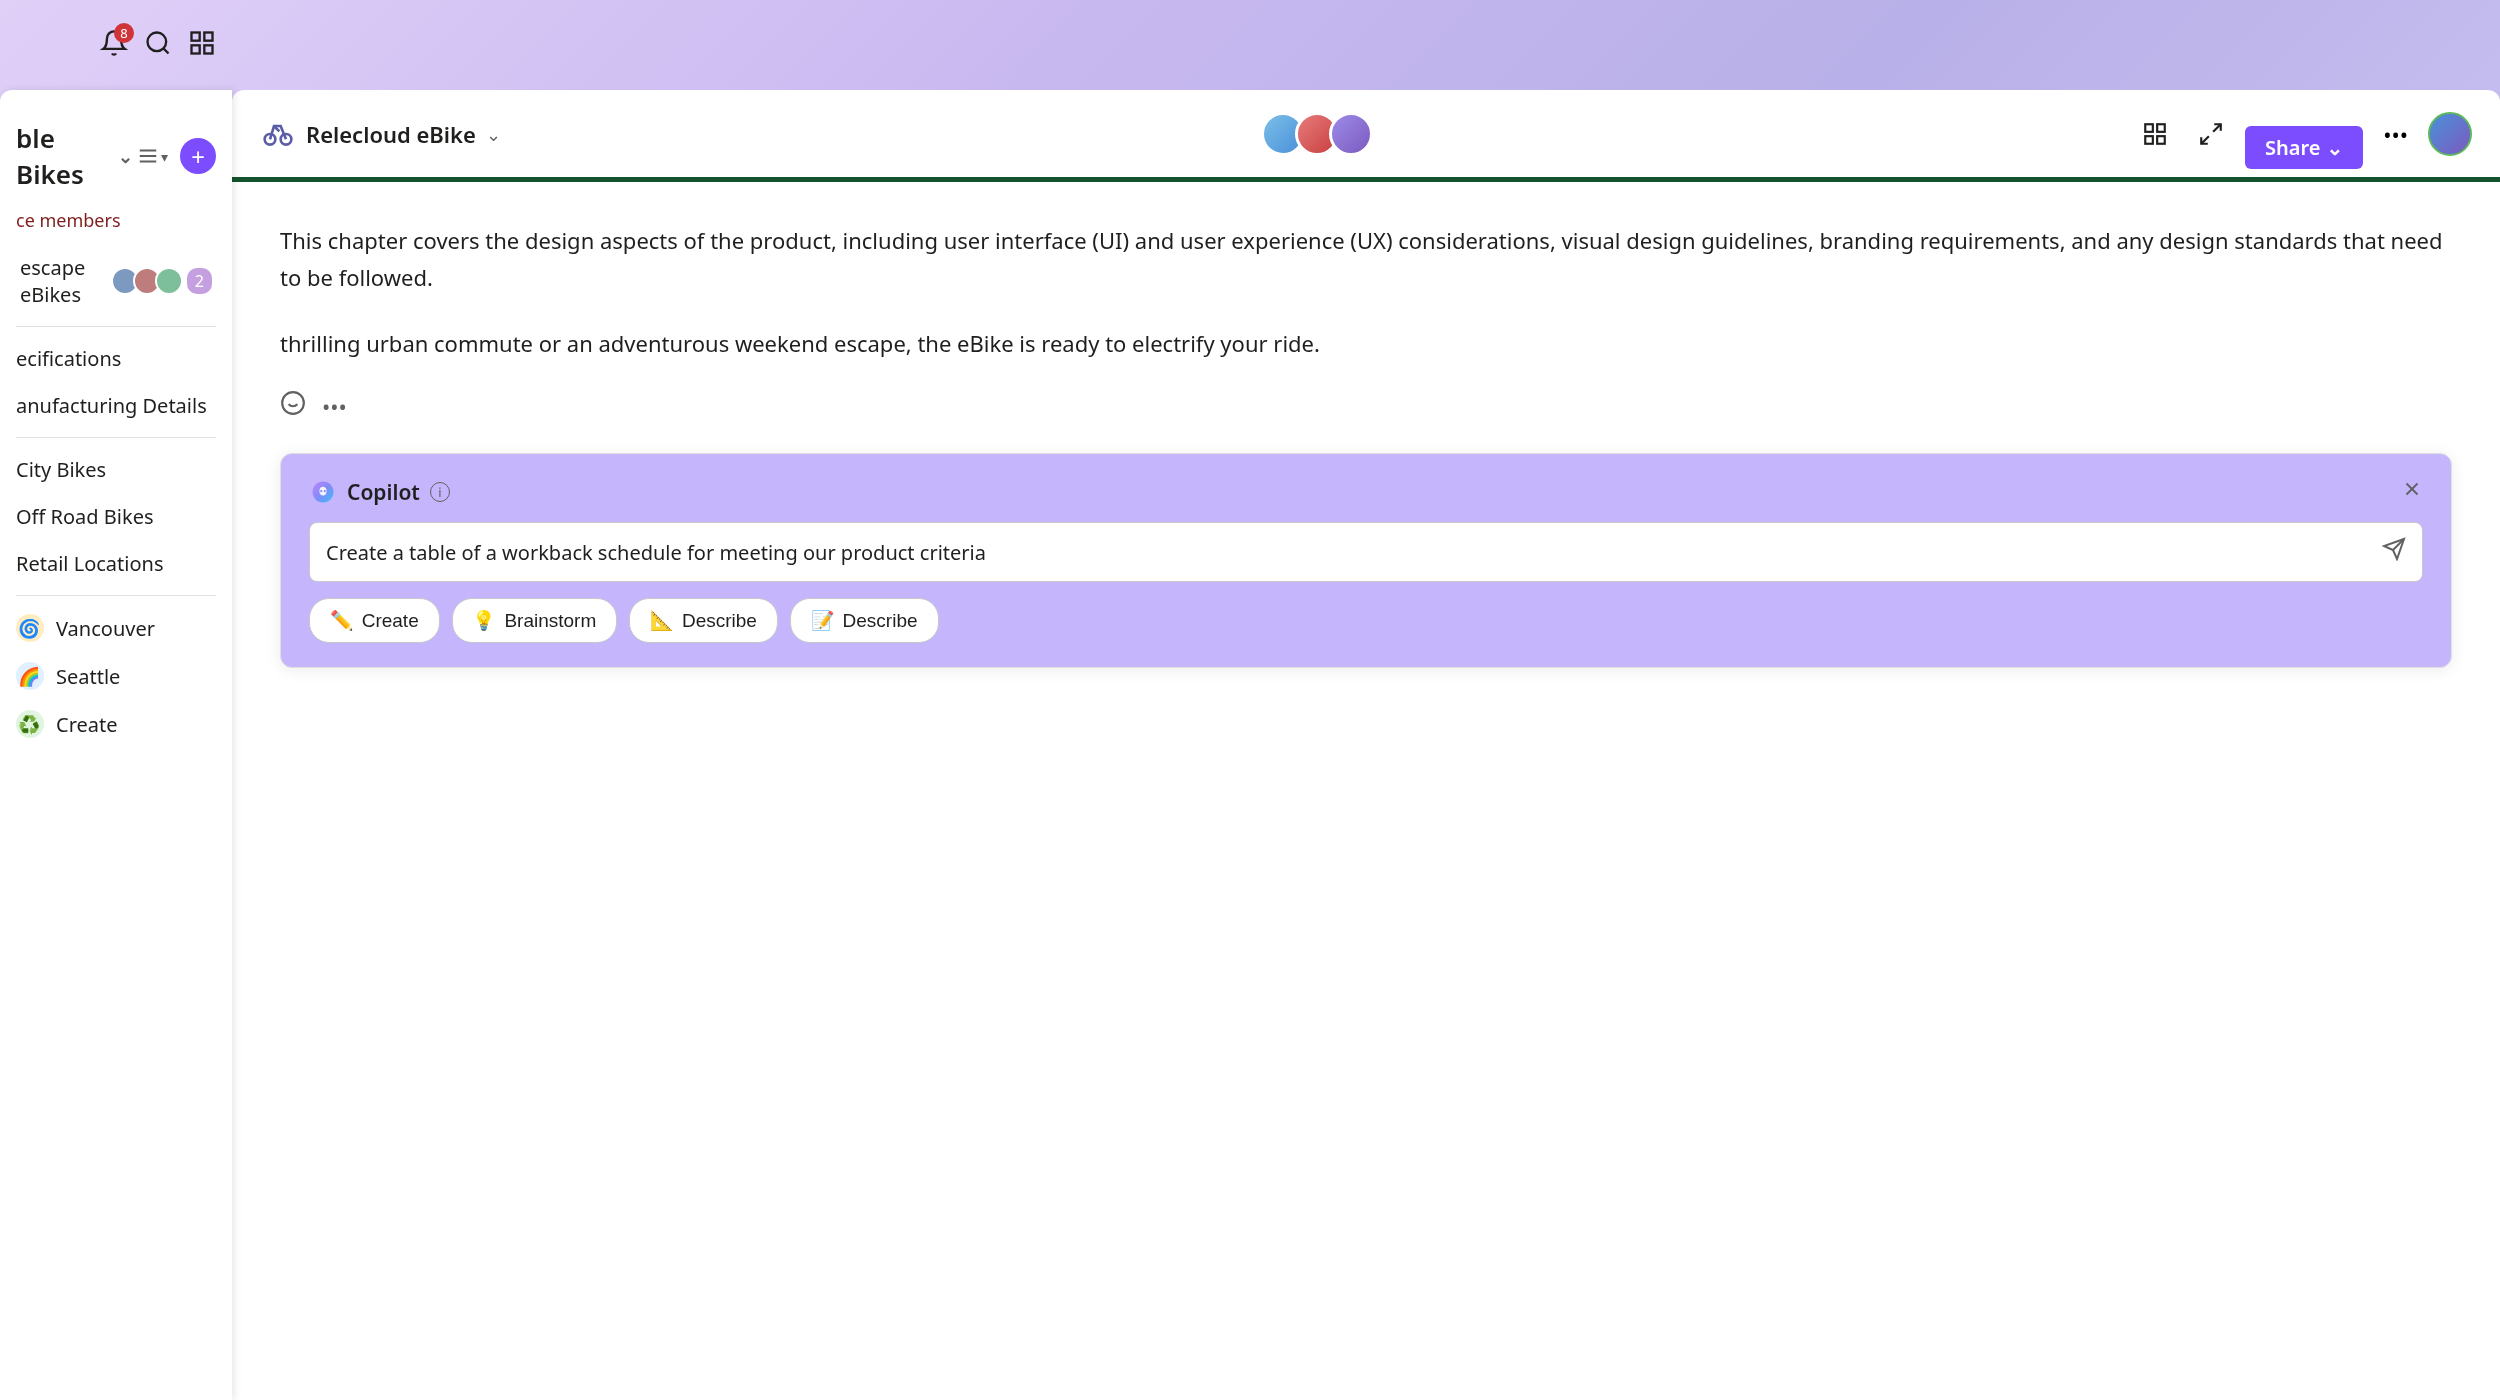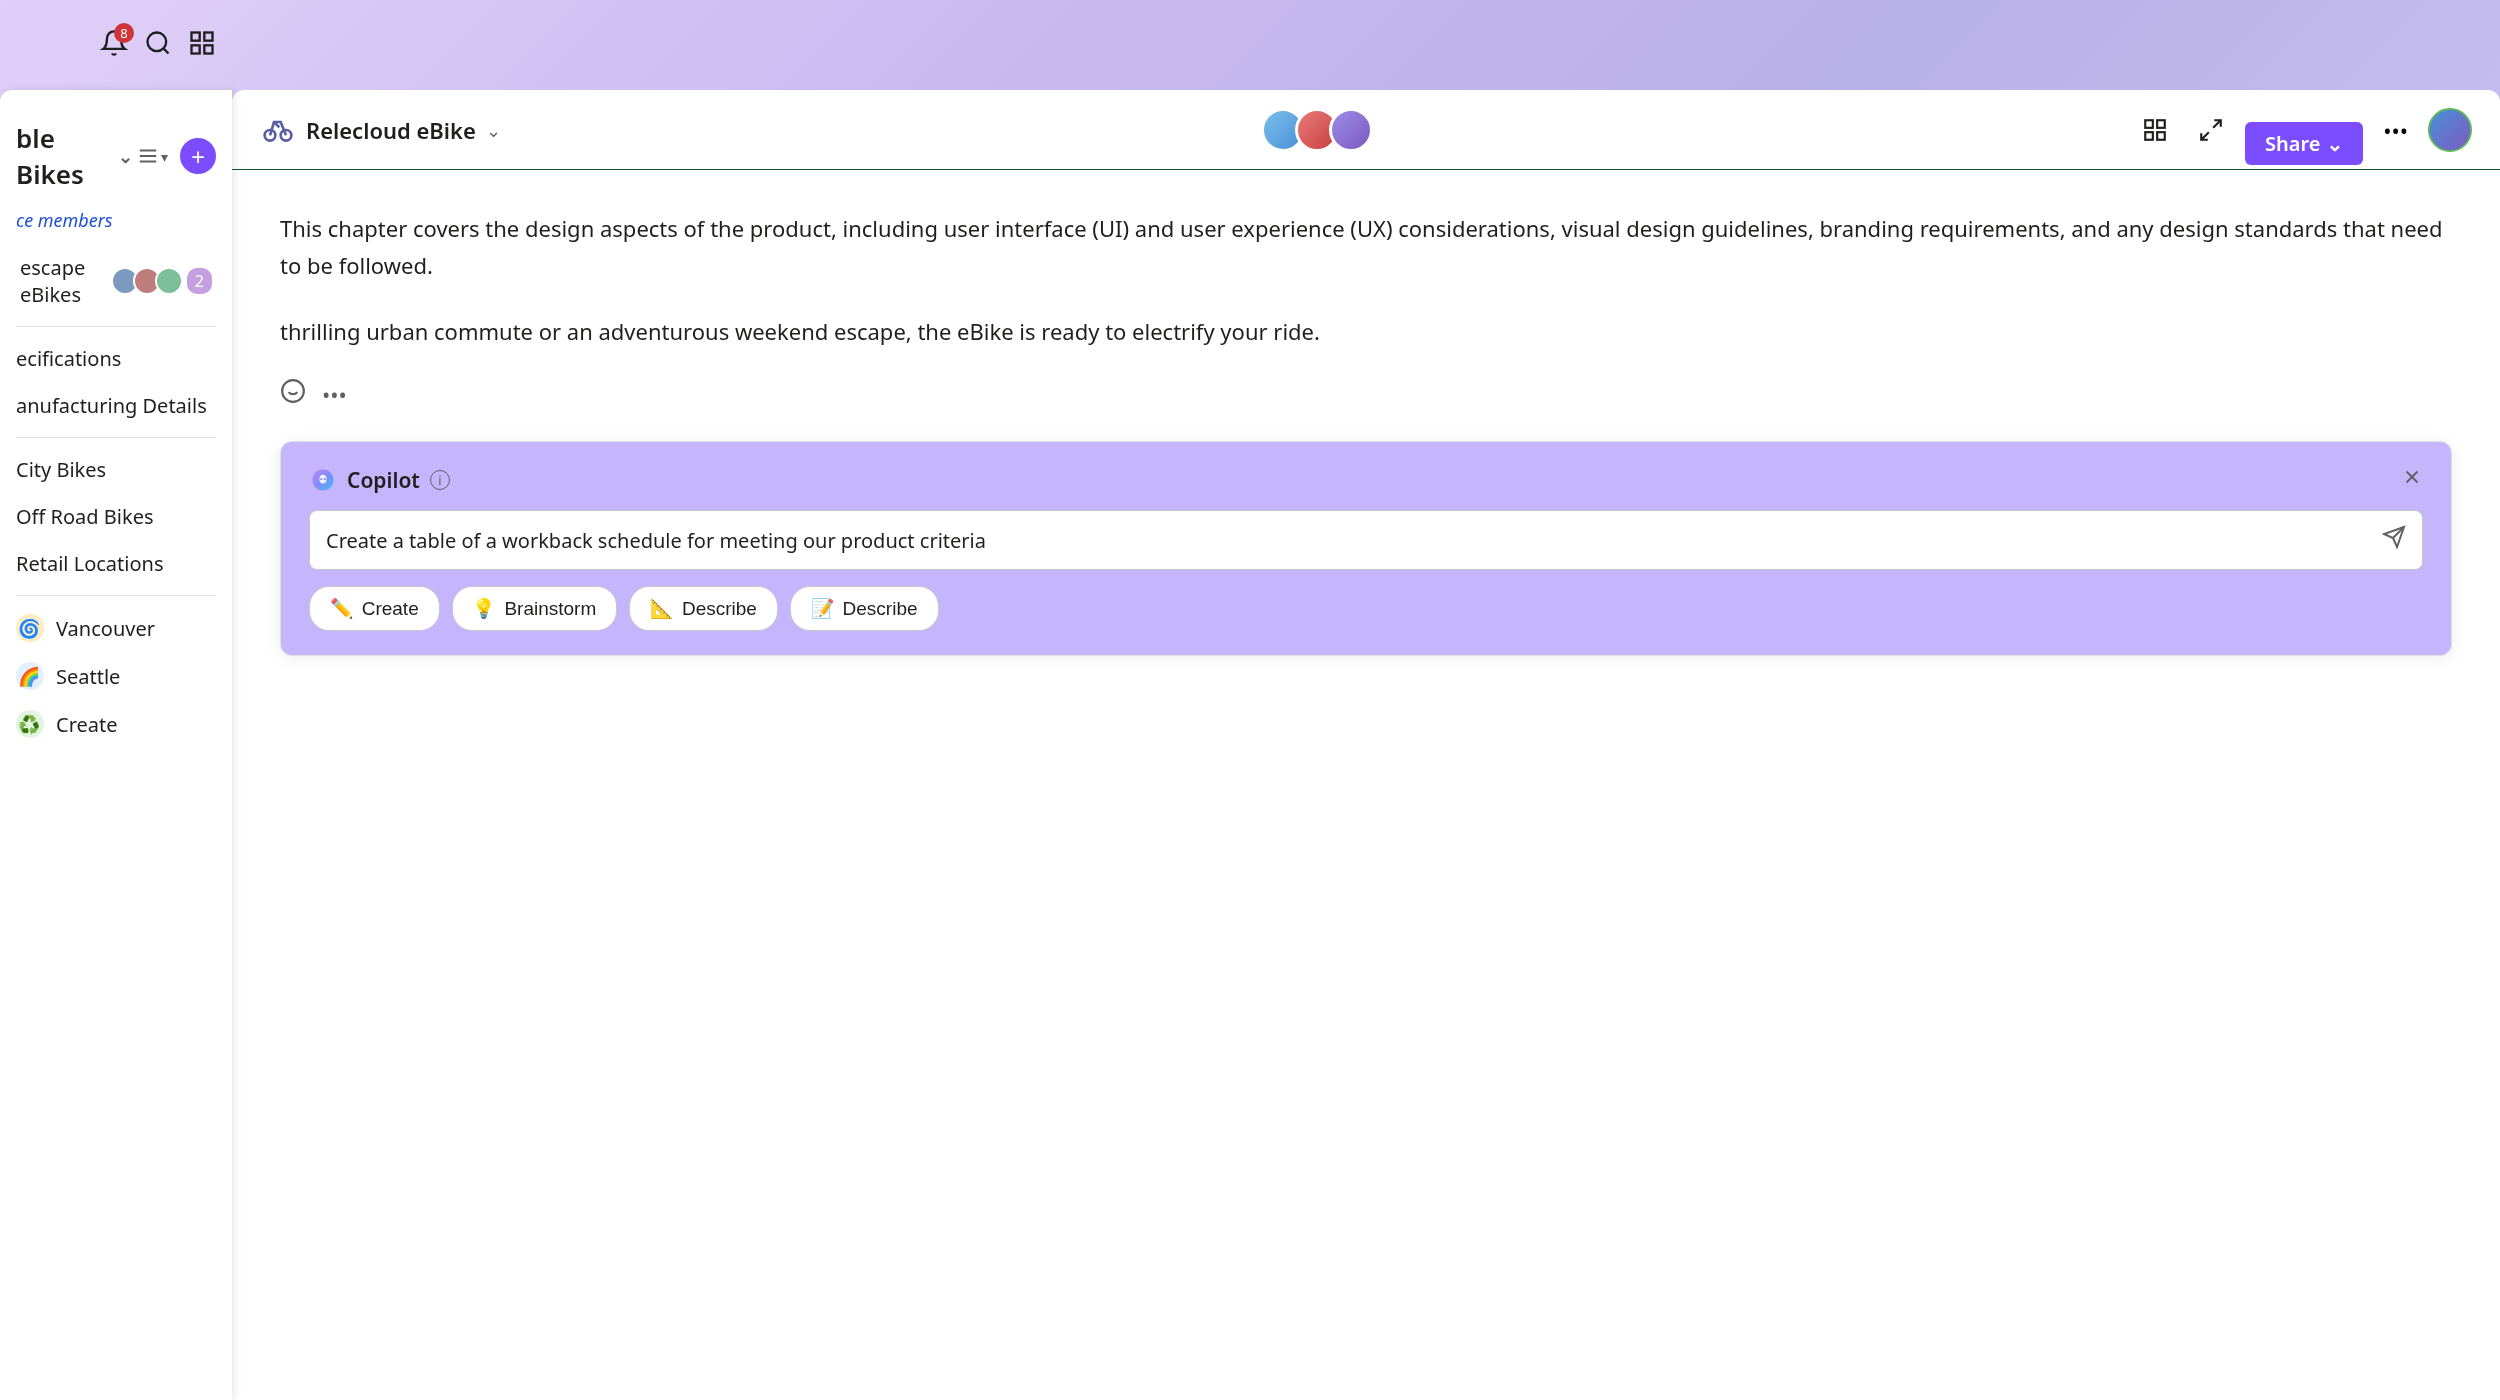--- a/index.html
+++ b/index.html
@@ -92,22 +92,21 @@
       align-items: center;
       justify-content: center;
       color: white;
       font-size: 24px;
       cursor: pointer;
     }
 
     .sidebar-members {
       padding: 0 16px 12px 16px;
       font-size: 18px;
-      color: #1d4ed8;
-      font-style: italic;
+      color: #7f1d1d;
     }
 
     .sidebar-channel {
       padding: 10px 16px;
       display: flex;
       align-items: center;
       justify-content: space-between;
       cursor: pointer;
       border-radius: 6px;
       margin: 0 4px;
@@ -231,26 +230,26 @@
       background: white;
       border-radius: 12px 12px 0 0;
       display: flex;
       flex-direction: column;
       overflow: hidden;
       z-index: 5;
     }
 
     
     .main-header {
-      height: 80px;
+      height: 92px;
       display: flex;
       align-items: center;
       justify-content: space-between;
       padding: 0 28px;
-      border-bottom: 1px solid #14532d;
+      border-bottom: 5px solid #14532d;
       flex-shrink: 0;
     }
 
     .app-name-area {
       display: flex;
       align-items: center;
       gap: 10px;
     }
 
     .app-logo {

